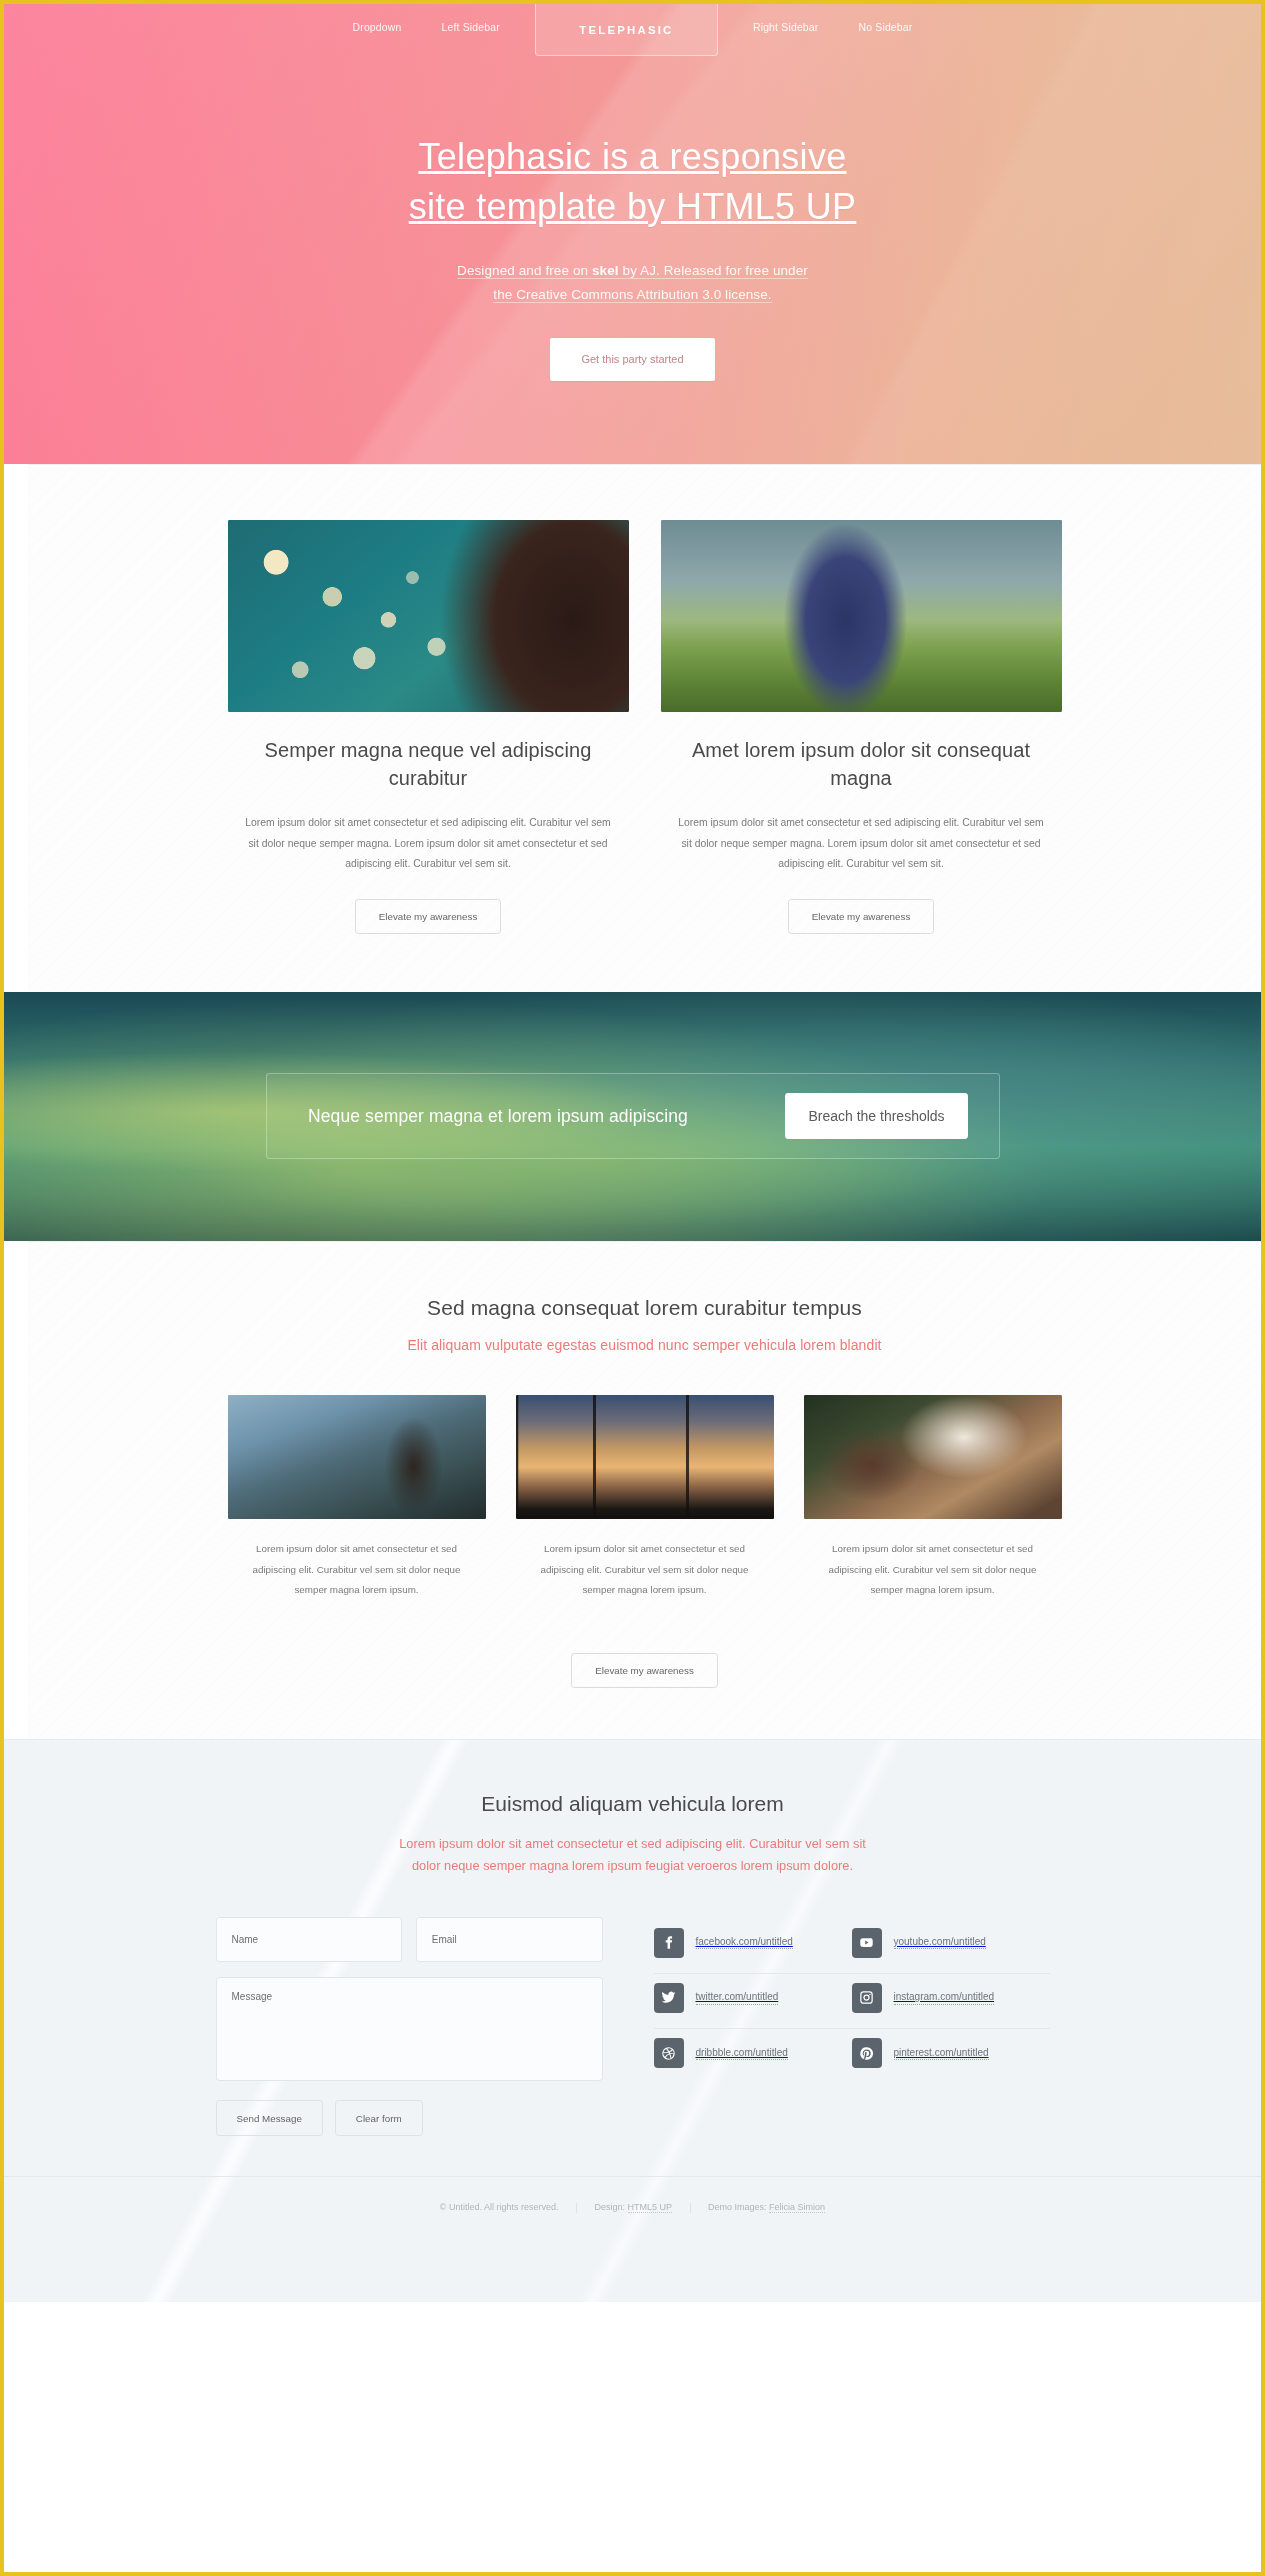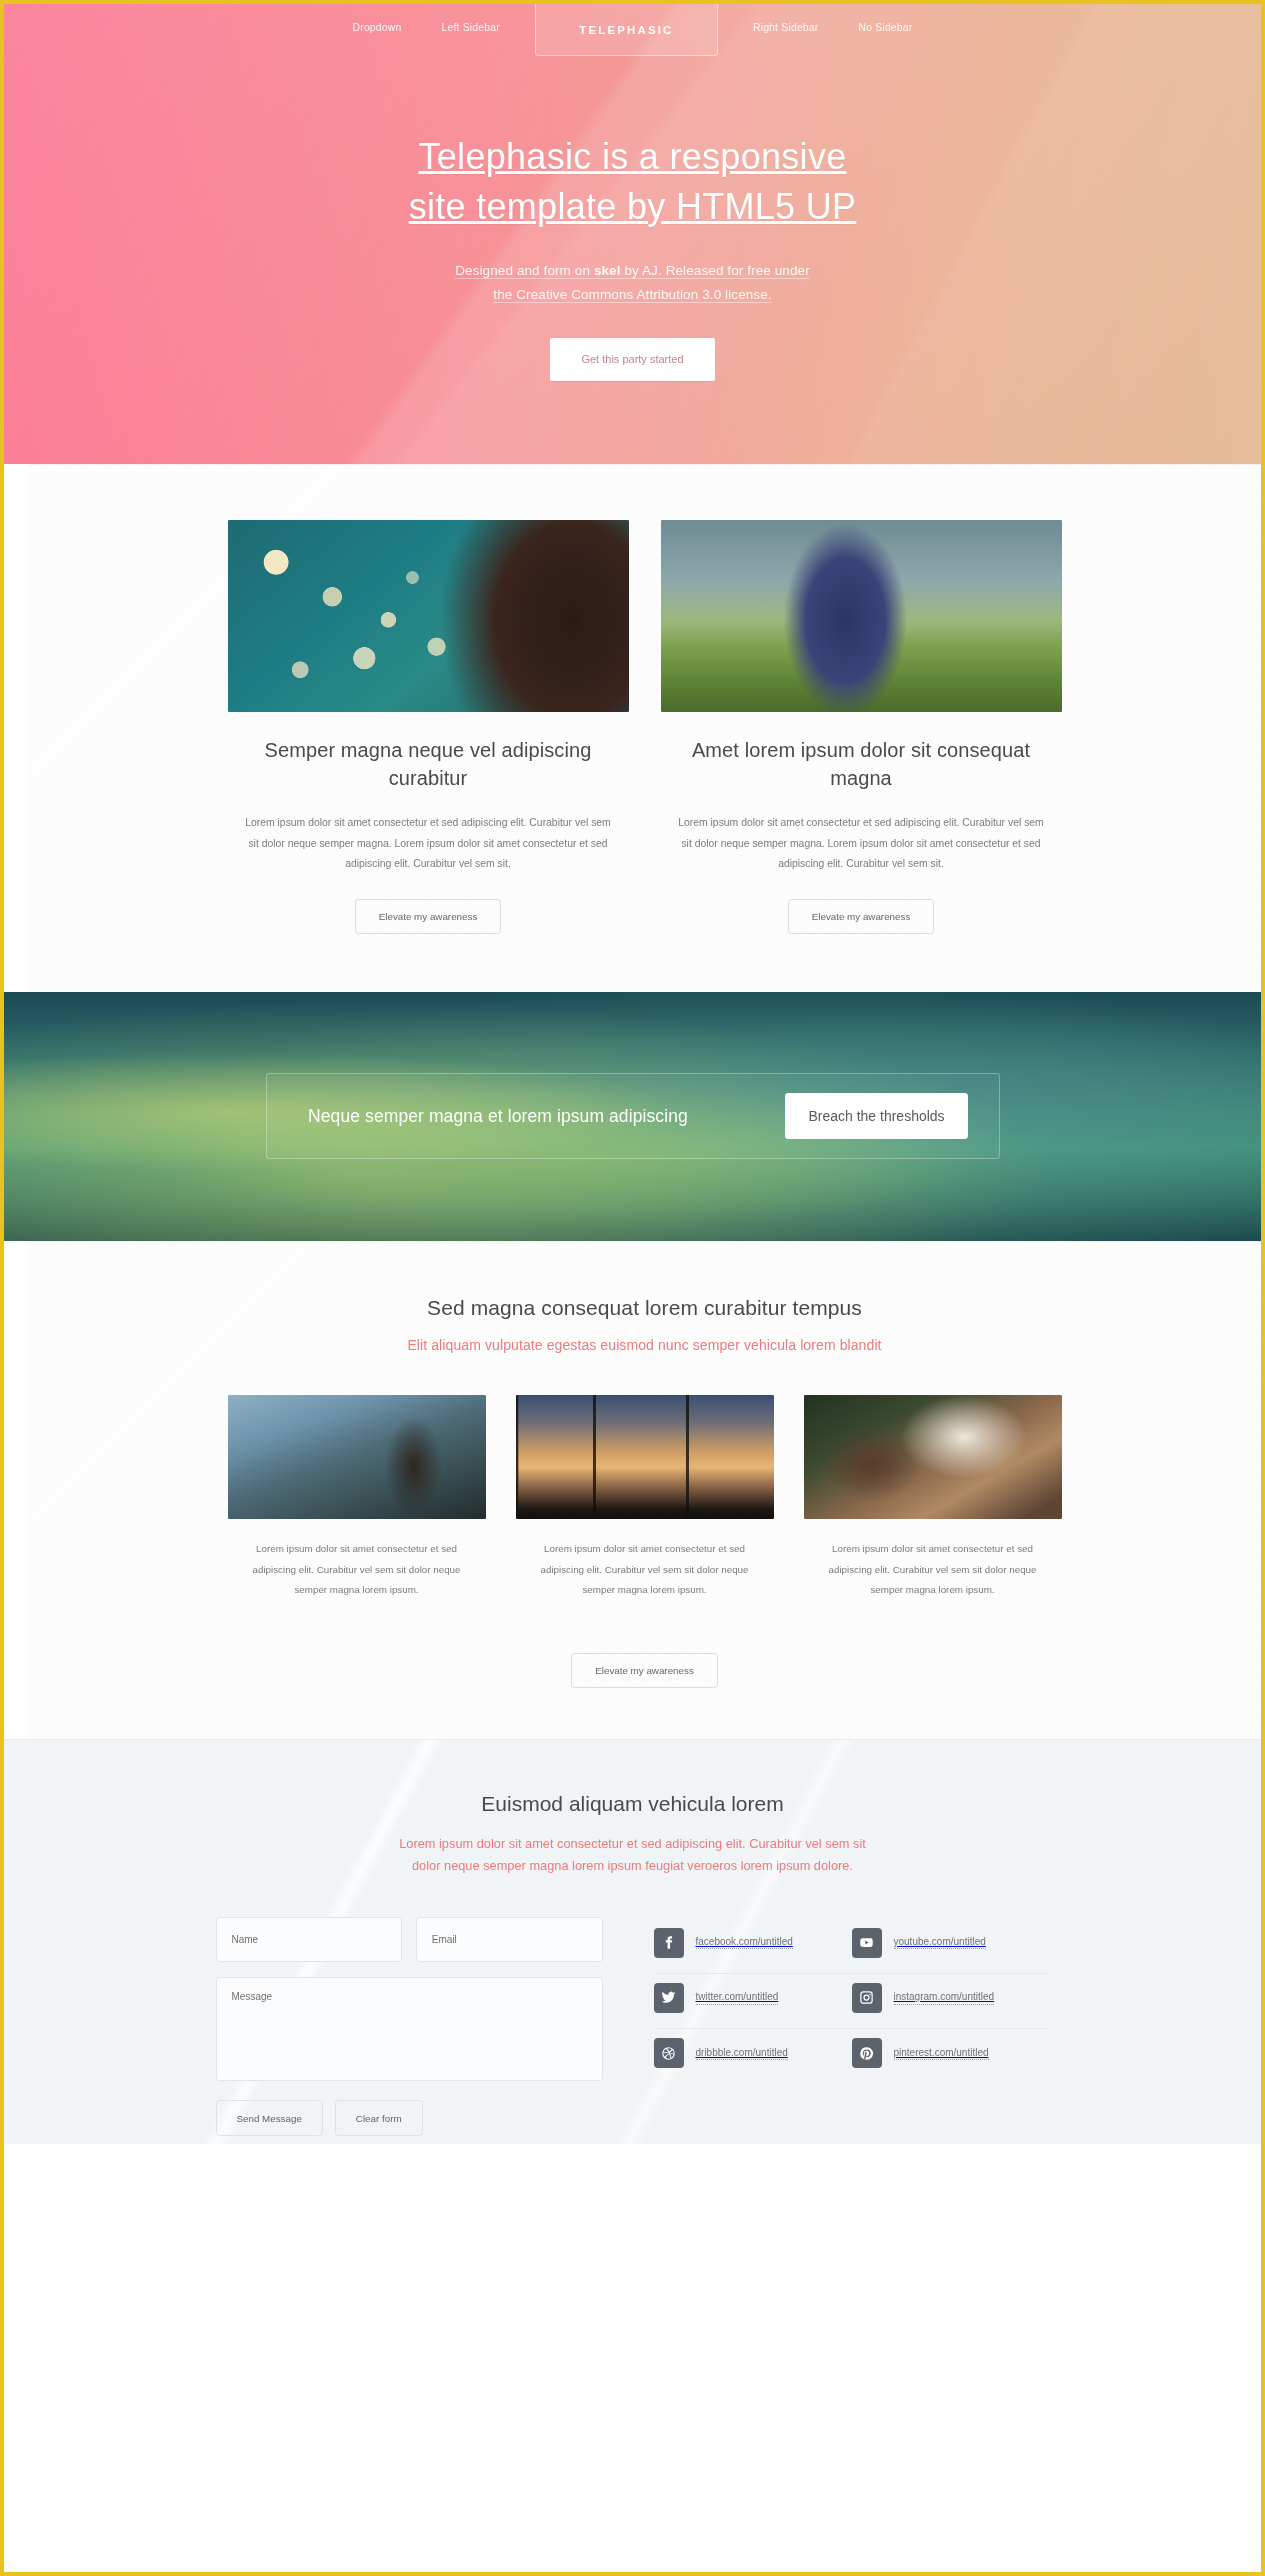--- a/index.html
+++ b/index.html
@@ -420,21 +420,21 @@
       <div class="nav-item">Right Sidebar</div>
       <div class="nav-item">No Sidebar</div>
     </nav>
 
     <div class="hero-body">
       <h1 class="hero-title">
         <span>Telephasic is a responsive</span><br>
         <span>site template by HTML5 UP</span>
       </h1>
       <p class="hero-sub">
-        <u><span>Designed and form on </span><b>skel</b><span> by AJ. Released for free under</span></u><br>
+        <u><span>Designed and free on </span><b>skel</b><span> by AJ. Released for free under</span></u><br>
         <u>the Creative Commons Attribution 3.0 license.</u>
       </p>
       <button class="hero-btn">Get this party started</button>
     </div>
   </section>
 
   <section class="striped">
     <div class="inner two-col">
 
       <div class="col">
@@ -585,16 +585,23 @@
                   </svg>
               </span>
               <span class="slabel">pinterest.com/untitled</span>
             </a>
           </div>
 
         </div>
       </div>
     </div>
 
+    <footer class="footer">
+      <ul class="footer-list">
+        <li>© Untitled. All rights reserved.</li>
+        <li><span>Design: </span><a href="#">HTML5 UP</a></li>
+        <li><span>Demo Images: </span><a href="#">Felicia Simion</a></li>
+      </ul>
+    </footer>
   </section>
 
 </div>
 
 
 </body></html>

